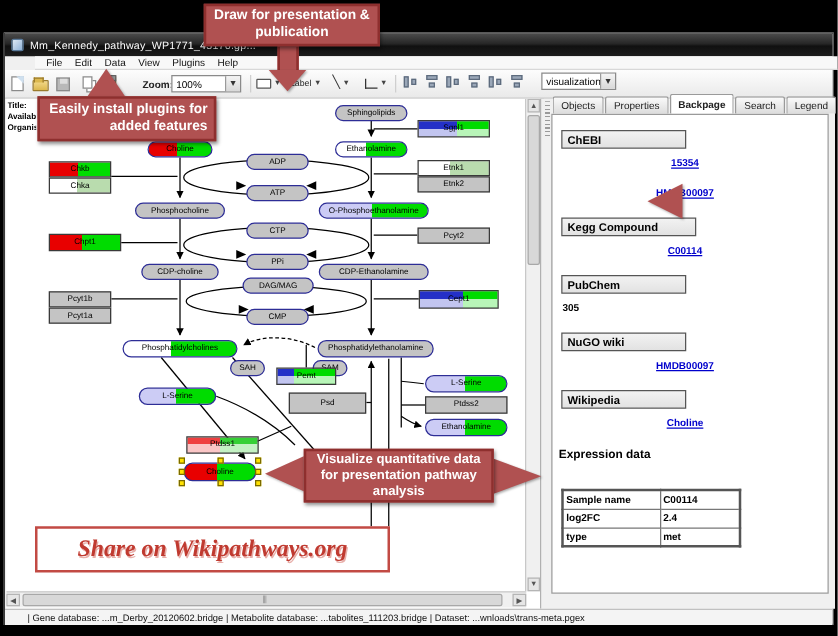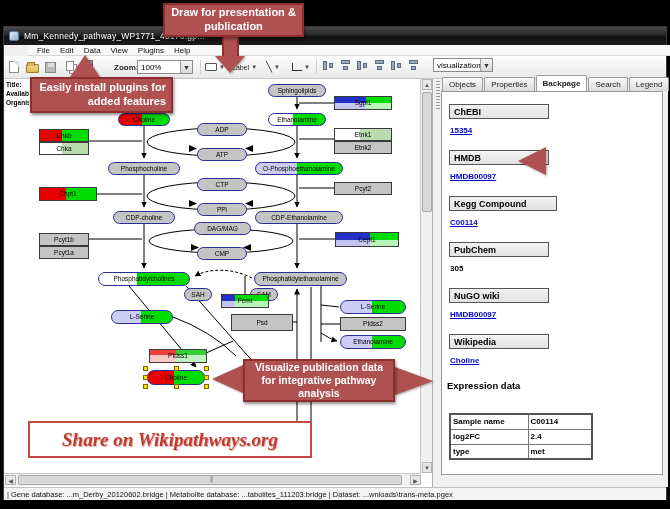--- a/index.html
+++ b/index.html
@@ -88,31 +88,31 @@
   .tab { height:14px; font-size:8px; color:#222; padding:0 6px; display:flex; align-items:center;
          background:linear-gradient(#fafafa,#dcdcdc); border:1px solid #9a9a9a; border-bottom:none;
          border-radius:2px 2px 0 0; margin-right:1px; }
   .tab.active { background:#fff; height:16px; font-weight:bold; }
   #panel { position:absolute; left:6px; top:12px; width:222px; height:384px; background:#fff;
            border:1px solid #9a9a9a; overflow:hidden; padding:12px 16px 0 7px; }
   .sec-header { width:100px; height:15px; border:1px solid #555; background:linear-gradient(#f2f2f2,#e2e2e2);
                 font-size:9px; font-weight:bold; color:#000; display:flex; align-items:center; padding-left:4px; }
   .sec-header.wide { width:108px; }
   .sec-value { font-size:8px; font-weight:bold; margin:7px 0 15px 1px; color:#000; }
-  .sec-value.link { color:#0000cc; text-decoration:underline; cursor:pointer; }
+  .sec-value.link { color:#0000cc; text-decoration:underline; cursor:pointer;text-align:center; }
   #expr-title { font-size:9.5px; font-weight:bold; margin:6px 0 22px -2px; }
   #geneid { font-size:8px; font-weight:bold; margin-bottom:3px; margin-left:-2px; }
   #expr-table { border-collapse:collapse; border:2px solid #555; }
   #expr-table td { border:1px solid #777; width:78px; height:15px; 
                    font-size:8px; font-weight:bold; padding:0 2px; }
   #expr-table td:last-child { width:64px; }
 
   
   #statusbar { position:absolute; left:0; top:460px; width:100%; height:13px; background:#f4f4f4;
-               border-top:1px solid #c0c0c0; font-size:7.5px; color:#111; display:flex; align-items:center; padding-left:3px;
+               border-top:1px solid #c0c0c0; font-size:7.5px; color:#111; display:flex; align-items:center; padding-left:18px;
                white-space:nowrap; }
 
   
   .callout { position:absolute; background:#b05151; border:2px solid #8e2f2e; color:#fff; font-weight:bold;
              text-align:center; display:flex; align-items:center; justify-content:center; padding:2px 5px;
              font-size:11px; line-height:1.25; z-index:40; box-shadow:1px 2px 3px rgba(0,0,0,.45); }
   .tri { position:absolute; width:0; height:0; z-index:39; filter:drop-shadow(1px 1px 1px rgba(0,0,0,.35)); }
   .stem { position:absolute; background:#b05151; border-left:2px solid #8e2f2e; border-right:2px solid #8e2f2e; z-index:39; }
 
   #share { position:absolute; left:28px; top:421px; width:284px; height:37px; background:#fff;
@@ -344,21 +344,20 @@
           <span class="tab">Objects</span>
           <span class="tab">Properties</span>
           <span class="tab active">Backpage</span>
           <span class="tab">Search</span>
           <span class="tab">Legend</span>
         </div>
       <div id="panel">
         <div id="sections">
             <div class="sec-header">ChEBI</div>
             <div class="sec-value link">15354</div>
-            <div class="sec-header">HMDB</div>
             <div class="sec-value link">HMDB00097</div>
             <div class="sec-header wide">Kegg Compound</div>
             <div class="sec-value link">C00114</div>
             <div class="sec-header">PubChem</div>
             <div class="sec-value">305</div>
             <div class="sec-header">NuGO wiki</div>
             <div class="sec-value link">HMDB00097</div>
             <div class="sec-header">Wikipedia</div>
             <div class="sec-value link">Choline</div>
           </div>
@@ -388,17 +387,17 @@
   <div class="callout" style="left:163px; top:3px; width:141px; height:34px;">Draw for presentation &amp; publication</div>
   <div class="stem" style="left:222px; top:37px; width:17px; height:20px;"></div>
   <div class="tri" style="left:215px; top:56px; border-left:15px solid transparent; border-right:15px solid transparent; border-top:17px solid #b05151;"></div>
 
   <div class="tri" style="left:70px; top:55px; border-left:15px solid transparent; border-right:15px solid transparent; border-bottom:22px solid #b05151;"></div>
   <div class="callout" style="left:30px; top:77px; width:143px; height:36px;text-align:right;">Easily install plugins for added features</div>
 
   <div class="tri" style="left:518px; top:147px; border-top:14px solid transparent; border-bottom:14px solid transparent; border-right:28px solid #b05151;"></div>
 
   <div class="tri" style="left:212px; top:365px; border-top:14px solid transparent; border-bottom:14px solid transparent; border-right:31px solid #b05151;"></div>
-  <div class="callout" style="left:243px; top:359px; width:152px; height:43px; font-size:10.5px;">Visualize publication data  for integrative pathway analysis</div>
+  <div class="callout" style="left:243px; top:359px; width:152px; height:43px; font-size:10.5px;">Visualize quantitative data  for presentation pathway analysis</div>
   <div class="tri" style="left:395px; top:367px; border-top:14px solid transparent; border-bottom:14px solid transparent; border-left:38px solid #b05151;"></div>
 
   <div id="share">Share on Wikipathways.org</div>
 </div>
 
 </body></html>

